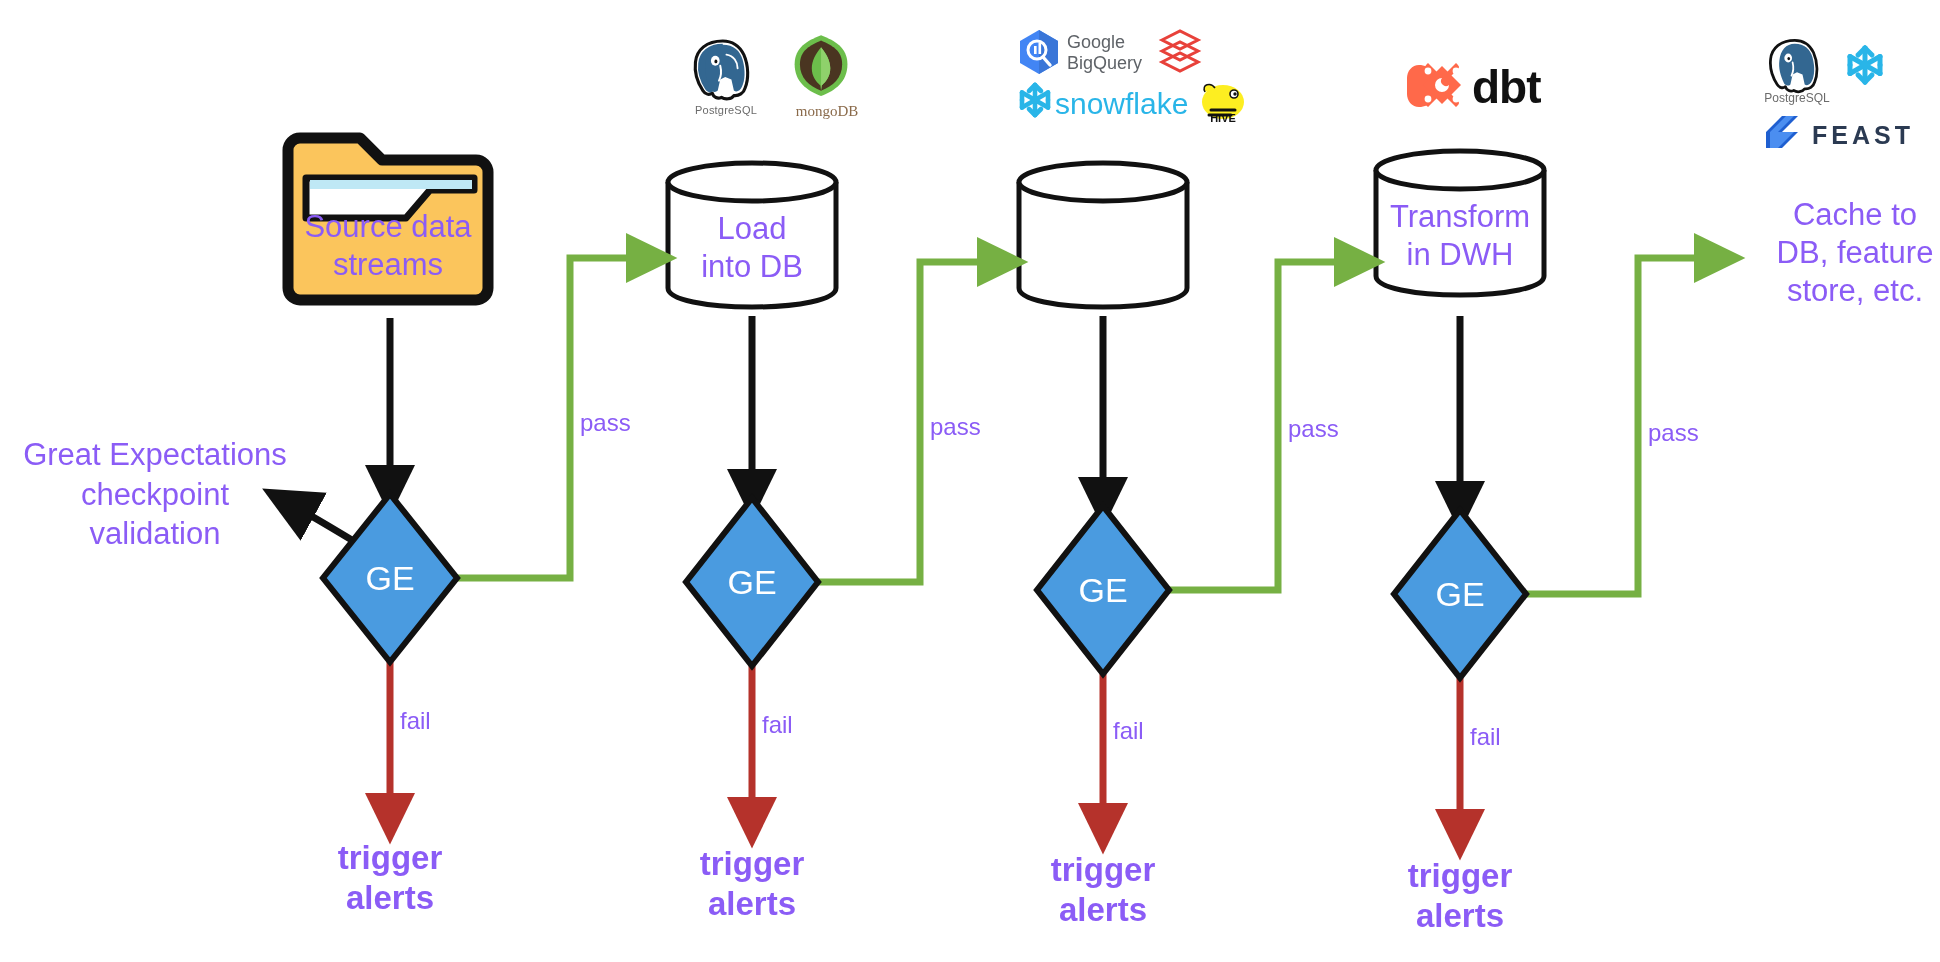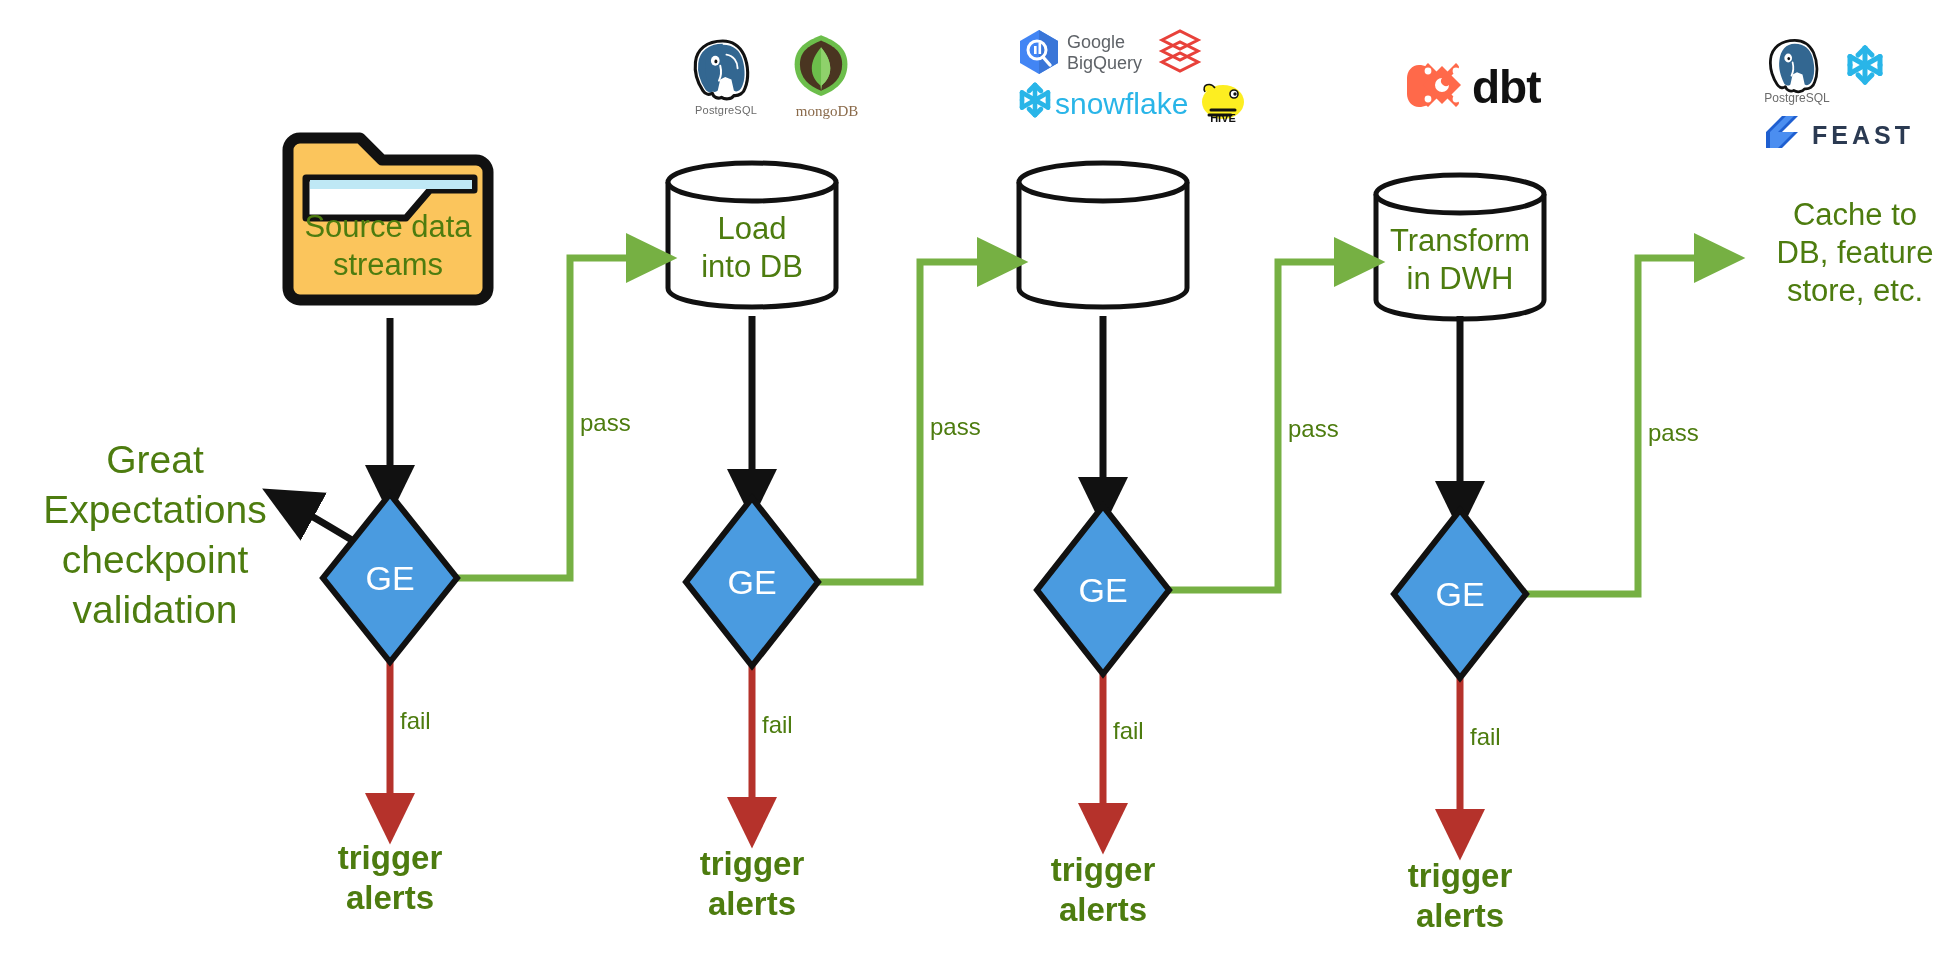--- a/index.html
+++ b/index.html
@@ -1,24 +1,24 @@
 <!DOCTYPE html>
 <html><head>
 <meta charset="utf-8">
 <style>
   html,body{margin:0;padding:0;background:#ffffff;}
   body{width:1940px;height:962px;position:relative;overflow:hidden;
        font-family:"Liberation Sans","DejaVu Sans",sans-serif;color:#000;}
   #stage{position:absolute;left:0;top:0;width:1940px;height:962px;}
   .abs{position:absolute;}
-  .txt{text-align:center;line-height:1.22;color:#4d7c0f;white-space:pre-line;}
+  .txt{text-align:center;line-height:1.22;color:#8b5cf6;white-space:pre-line;}
   .node-label{font-size:31px;}
   .edge-label{font-size:24px;}
   .term-label{font-size:33px;font-weight:bold;}
-  .callout-label{font-size:39px;line-height:1.28;}
+  .callout-label{font-size:31px;line-height:1.28;}
   .ge-text{font-size:34px;fill:#ffffff;font-family:"Liberation Sans","DejaVu Sans",sans-serif;}
   .logo-cap{font-size:11px;letter-spacing:.2px;}
   svg{overflow:visible;}
   .lg{position:absolute;text-decoration:underline;}
 </style>
 </head>
 <body>
 
 <div id="stage">
 
@@ -167,21 +167,21 @@
 into DB</div>
   </div>
 
   <div class="abs" style="left:1013px;top:160px;width:180px;height:150px;">
     <svg width="180" height="150" viewBox="0 0 180 150">
       <path d="M6 22 L6 128 C6 140 45 147 90 147 C135 147 174 140 174 128 L174 22" fill="#ffffff" stroke="#111" stroke-width="5" stroke-linejoin="round"></path>
       <ellipse cx="90" cy="22" rx="84" ry="19" fill="#ffffff" stroke="#111" stroke-width="5"></ellipse>
     </svg>
   </div>
 
-  <div class="abs" style="left:1370px;top:172px;width:180px;height:150px;">
+  <div class="abs" style="left:1370px;top:148px;width:180px;height:150px;">
     <svg width="180" height="150" viewBox="0 0 180 150">
       <path d="M6 22 L6 128 C6 140 45 147 90 147 C135 147 174 140 174 128 L174 22" fill="#ffffff" stroke="#111" stroke-width="5" stroke-linejoin="round"></path>
       <ellipse cx="90" cy="22" rx="84" ry="19" fill="#ffffff" stroke="#111" stroke-width="5"></ellipse>
     </svg>
     <div class="abs txt node-label" style="left:-8px;top:50px;width:196px;">Transform
 in DWH</div>
   </div>
 
   <div class="abs txt node-label" style="left:1730px;top:196px;width:250px;">Cache to
 DB, feature

